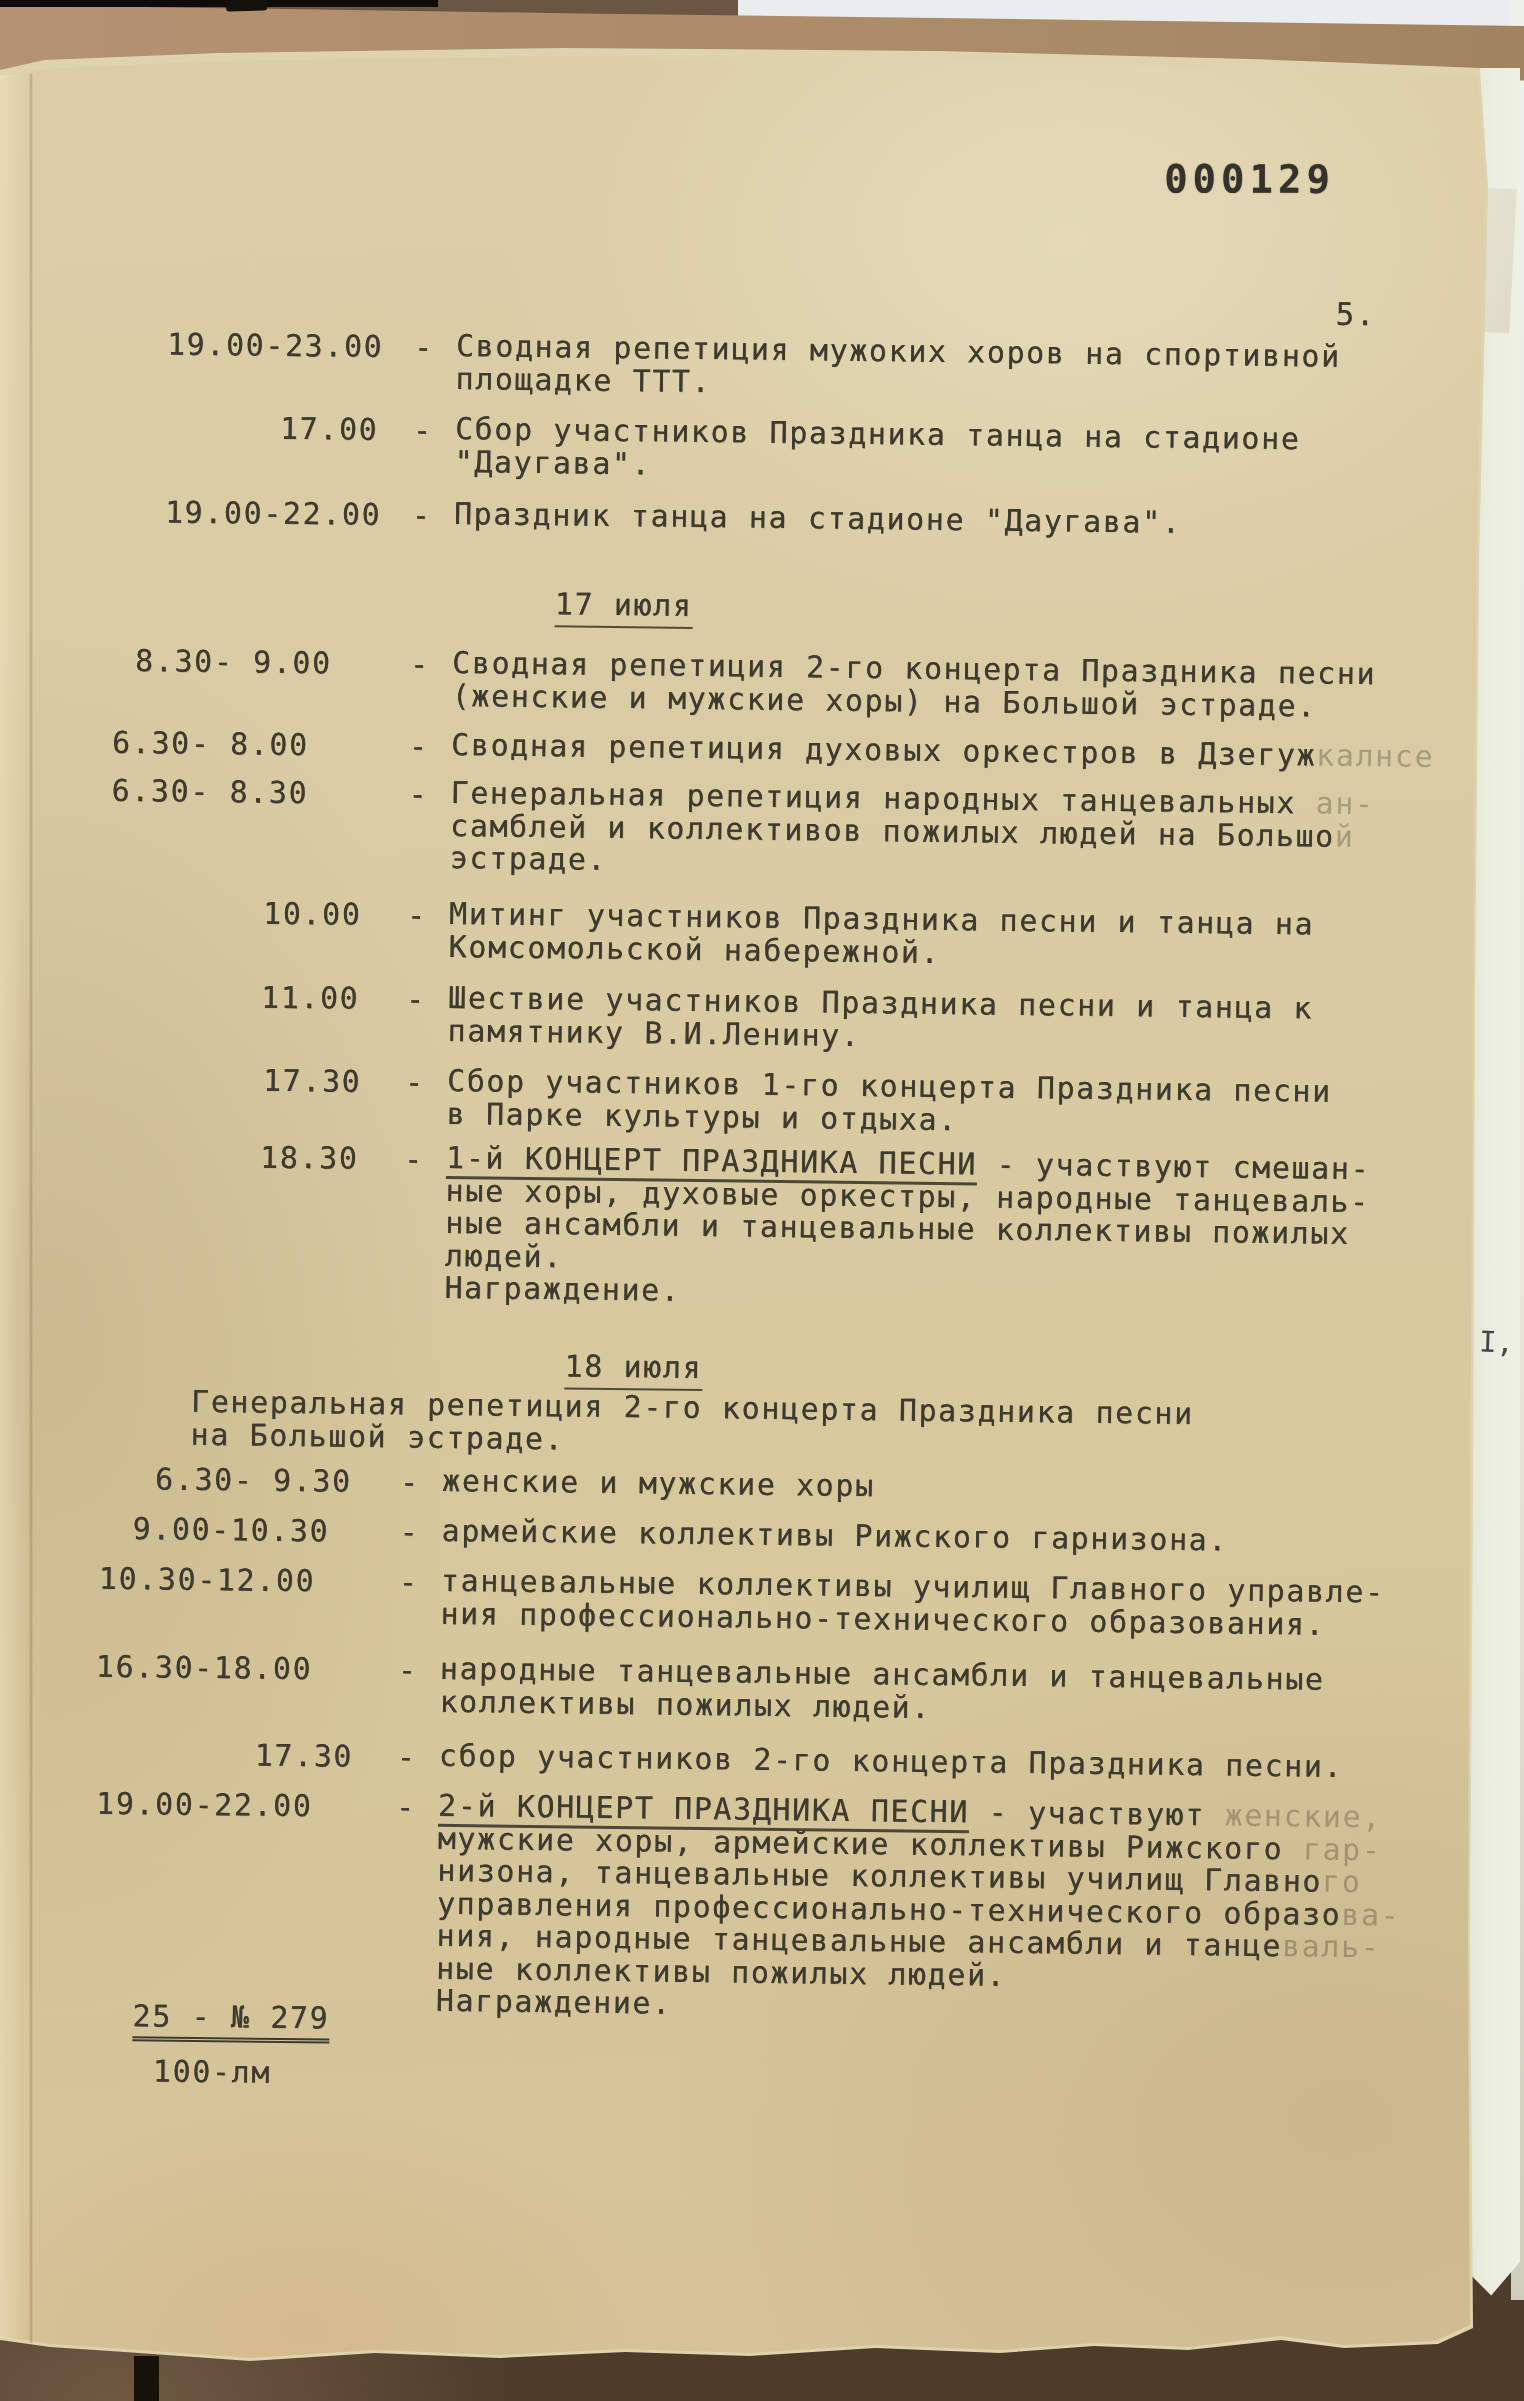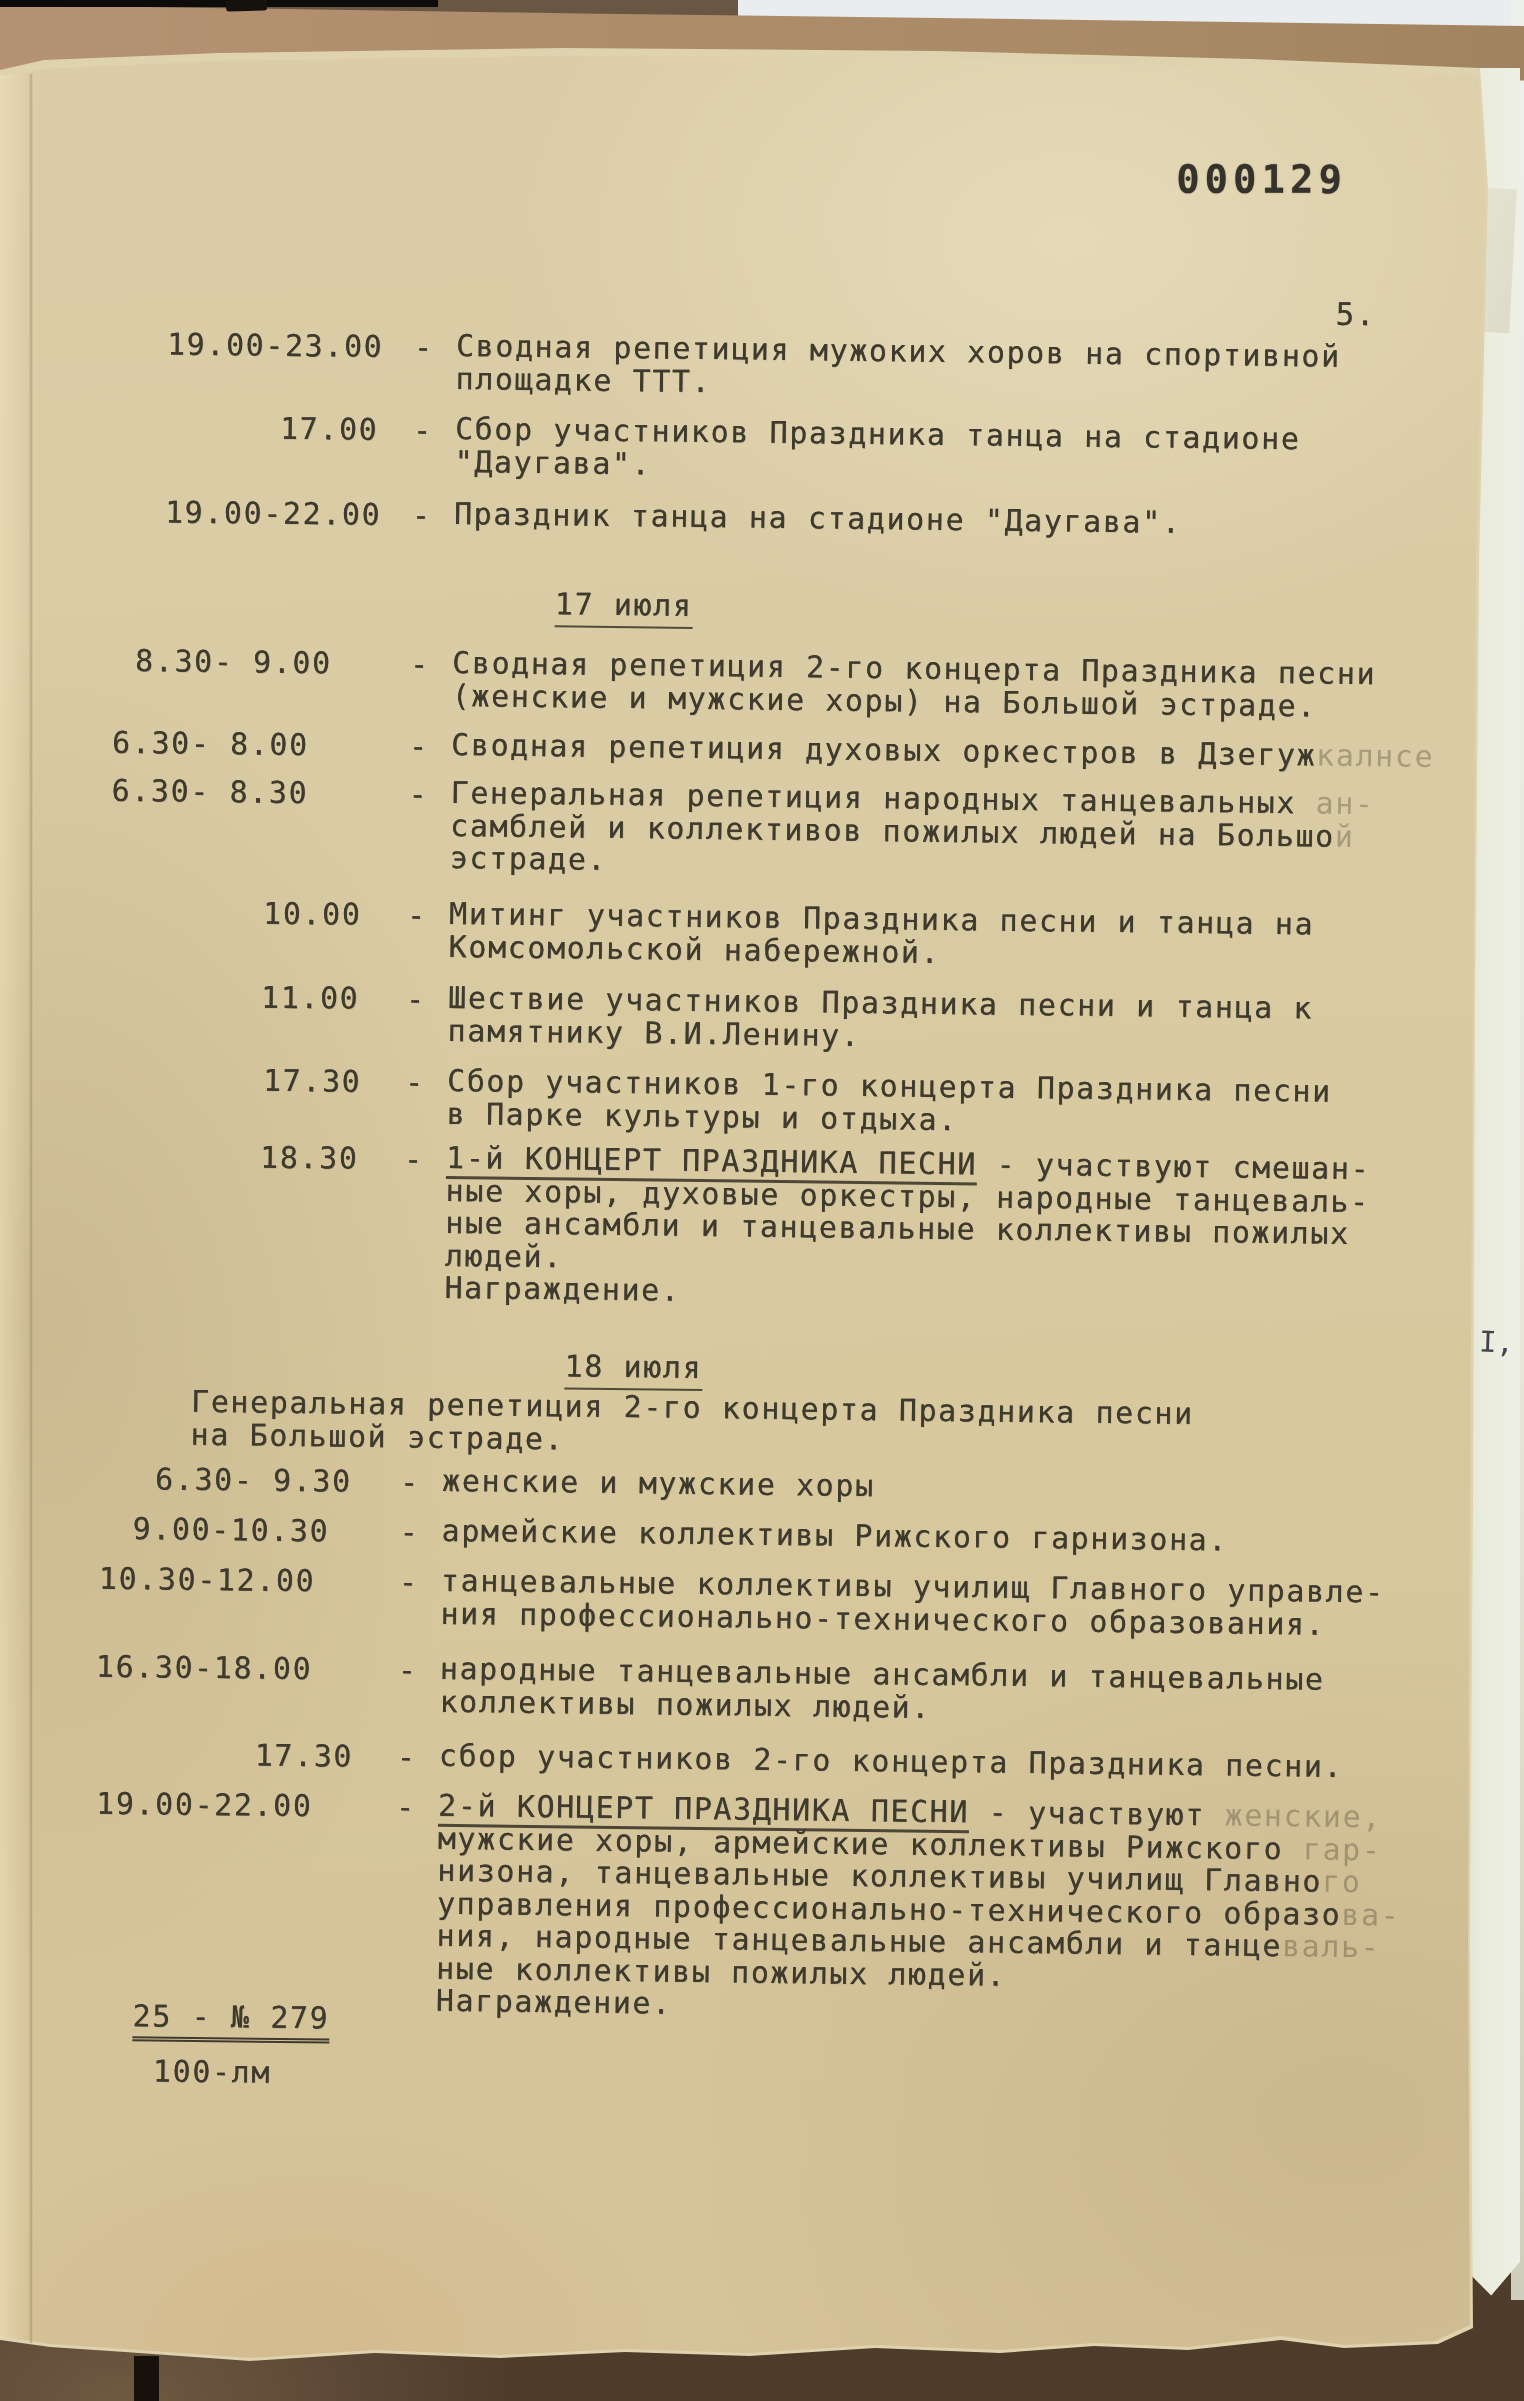--- a/index.html
+++ b/index.html
@@ -61,21 +61,21 @@
   .dash{position:absolute;left:403px;top:0;}
   .desc{position:absolute;left:445px;top:0;width:1025px;}
   .line{height:32.5px;line-height:32.5px;white-space:nowrap;}
   .faded{color:rgba(85,76,58,0.38);text-shadow:none;}
   .caps{border-bottom:3.1px solid rgba(56,52,40,0.88);padding-bottom:1.3px;}
   .day-header{position:absolute;border-bottom:2.5px solid rgba(56,52,40,0.85);padding-bottom:3.8px;
     white-space:nowrap;}
   .intro{position:absolute;}
   .stamp{position:absolute;left:1151px;top:143px;font-size:39px;font-weight:bold;
     letter-spacing:5px;color:#34322b;text-shadow:0 0 1.3px rgba(45,43,38,0.5);
-    transform:rotate(-0.6deg);margin-left:12px;}
+    transform:rotate(-0.6deg);}
   .page-num{position:absolute;left:1324px;top:281px;font-size:31px;white-space:nowrap;}
   .footer-ref{position:absolute;left:142px;top:1998px;border-bottom:5.6px double #3e3a2e;
     padding-bottom:3.1px;white-space:nowrap;}
   .footer-code{position:absolute;left:163px;top:2053px;white-space:nowrap;}
   .margin-note{position:absolute;left:1479px;top:1325px;z-index:9;font-size:29px;
     color:#44454c;transform:rotate(2deg);font-family:"DejaVu Sans Mono","Liberation Mono",monospace;}
 </style>
 </head>
 <body>
 

